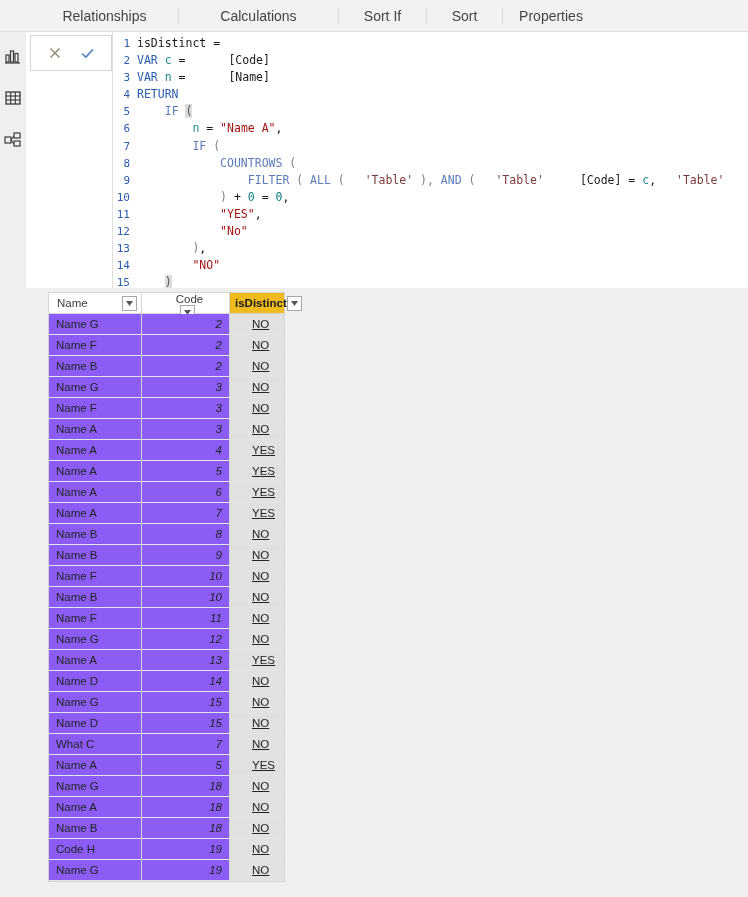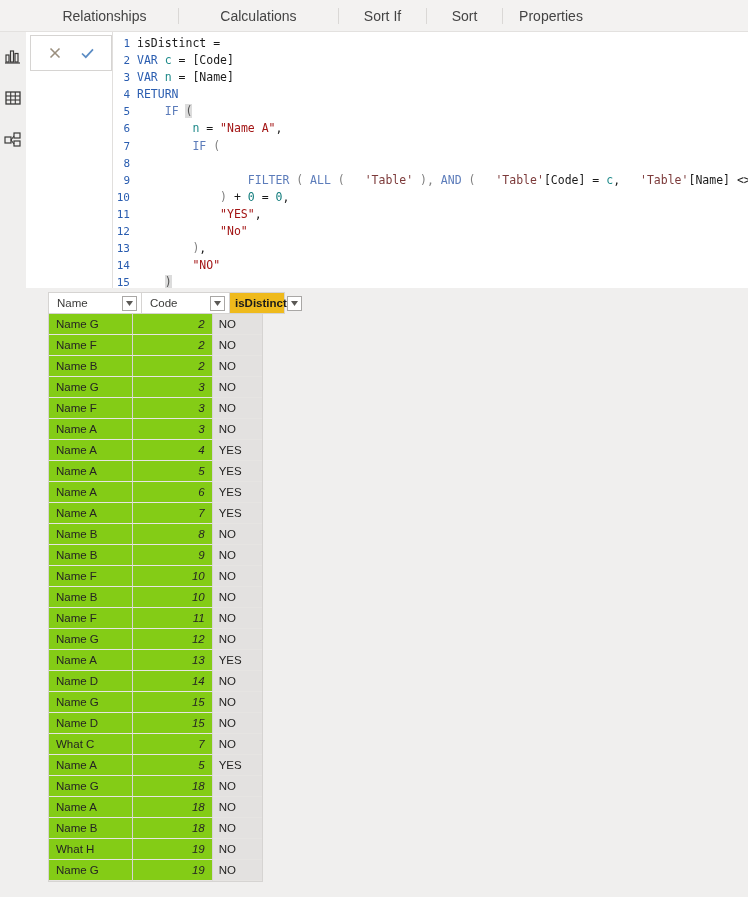--- a/index.html
+++ b/index.html
@@ -85,34 +85,34 @@
   }
   .code-text { color: #1A1A1A; }
 
   
   .kw    { color: #2A5DB0; }
   .fn    { color: #5C7CBA; }
   .str   { color: #A31515; }
   .num   { color: #0F7B7B; }
   .brk   { color: #808080; }
   .var   { color: #1F8A8A; }
-  .col   { color: #1A1A1A; }
+  .col   { color: #1A1A1A; margin-left: 36px; }
   .tbl   { color: #7C3A3A; margin-left: 13px; }
   .cursor-brk { color: #555; background: #DCDCDC; }
 
   
   .grid-area {
     position: absolute; left: 0; top: 256px;
     width: 722px; height: 609px;
     background: #F0EFEE;
   }
   .grid {
     position: absolute; left: 22px; top: 26px;
-    width: 215px;
-    background: #84cc16;
+    width: 237px;
+    background: #8b5cf6;
     border: 1px solid #D6D4D2;
     border-top: none;
   }
   .grid-header {
     display: flex; height: 22px;
     position: absolute; left: 22px; top: 4px;
     width: 237px;
     background: #FFFFFF;
     border: 1px solid #D6D4D2;
   }
@@ -120,21 +120,21 @@
     display: flex; align-items: center;
     height: 20px;
     font-size: 11.5px; color: #3B3A39;
     border-right: 1px solid #D6D4D2;
     padding-left: 8px;
     position: relative;
   }
   .hcell:last-child { border-right: none; }
   .hcell.gold { background: #EFBA1C; color: #1A1A1A; font-weight: bold; }
   .hc-name { width: 93px; }
-  .hc-code { width: 88px; }
+  .hc-code { width: 88px; flex-direction: column; }
   .hc-dist { width: 54px; padding-left: 5px; }
   .hcell .label { flex: 1; }
   .filter-btn {
     width: 15px; height: 15px;
     border: 1px solid #A9A7A5;
     background: #FFFFFF;
     display: flex; align-items: center; justify-content: center;
     margin-right: 4px;
     flex: none;
   }
@@ -144,21 +144,21 @@
     height: 21px;
     display: flex; align-items: center;
     font-size: 11.5px; color: #252423;
     border-right: 1px solid #D6D4D2;
     border-bottom: 1px solid #E6E4E2;
     padding: 0 7px;
     overflow: hidden; white-space: nowrap;
   }
   .c-name { width: 93px; }
   .c-code { width: 88px; justify-content: flex-end; font-style: italic; }
-  .c-dist { width: 54px; background: #E3E1E0; border-right: none; padding-left: 6px; }
+  .c-dist { width: 54px; background: #E3E1E0; border-right: none; padding-left: 22px; text-decoration: underline; }
 
   svg { display: block; }
 </style>
 </head>
 <body>
 
 <div class="ribbon" id="ribbon">
     <div class="ribbon-group" style="width: 148px;">Relationships</div>
     <div class="ribbon-group" style="width: 160px;">Calculations</div>
     <div class="ribbon-group" style="width: 88px;">Sort If</div>
@@ -214,21 +214,21 @@
         </div>
       </div>
       <div class="editor" id="editor">
           <div class="code-line"><span class="ln">1</span><span><span class="code-text">isDistinct </span><span class="code-text">=</span></span></div>
           <div class="code-line"><span class="ln">2</span><span><span class="kw">VAR </span><span class="var">c</span><span class="code-text"> = </span><span class="col">[Code]</span></span></div>
           <div class="code-line"><span class="ln">3</span><span><span class="kw">VAR </span><span class="var">n</span><span class="code-text"> = </span><span class="col">[Name]</span></span></div>
           <div class="code-line"><span class="ln">4</span><span><span class="kw">RETURN</span></span></div>
           <div class="code-line"><span class="ln">5</span><span><span class="code-text">    </span><span class="fn">IF </span><span class="cursor-brk">(</span></span></div>
           <div class="code-line"><span class="ln">6</span><span><span class="code-text">        </span><span class="var">n</span><span class="code-text"> = </span><span class="str">"Name A"</span><span class="code-text">,</span></span></div>
           <div class="code-line"><span class="ln">7</span><span><span class="code-text">        </span><span class="fn">IF </span><span class="brk">(</span></span></div>
-          <div class="code-line"><span class="ln">8</span></div>
+          <div class="code-line"><span class="ln">8</span><span><span class="code-text">            </span><span class="fn">COUNTROWS </span><span class="brk">(</span></span></div>
           <div class="code-line"><span class="ln">9</span><span><span class="code-text">                </span><span class="fn">FILTER </span><span class="brk">( </span><span class="fn">ALL </span><span class="brk">( </span><span class="tbl">'Table'</span><span class="brk"> ), </span><span class="fn">AND </span><span class="brk">( </span><span class="tbl">'Table'</span><span class="col">[Code]</span><span class="code-text"> = </span><span class="var">c</span><span class="code-text">, </span><span class="tbl">'Table'</span><span class="col">[Name]</span><span class="code-text"> &lt;&gt; </span><span class="var">n</span><span class="brk"> ) )</span></span></div>
           <div class="code-line"><span class="ln">10</span><span><span class="code-text">            </span><span class="brk">)</span><span class="code-text"> + </span><span class="num">0</span><span class="code-text"> = </span><span class="num">0</span><span class="code-text">,</span></span></div>
           <div class="code-line"><span class="ln">11</span><span><span class="code-text">            </span><span class="str">"YES"</span><span class="code-text">,</span></span></div>
           <div class="code-line"><span class="ln">12</span><span><span class="code-text">            </span><span class="str">"No"</span></span></div>
           <div class="code-line"><span class="ln">13</span><span><span class="code-text">        </span><span class="brk">)</span><span class="code-text">,</span></span></div>
           <div class="code-line"><span class="ln">14</span><span><span class="code-text">        </span><span class="str">"NO"</span></span></div>
           <div class="code-line"><span class="ln">15</span><span><span class="code-text">    </span><span class="cursor-brk">)</span></span></div>
         </div>
     </div>
 
@@ -381,21 +381,21 @@
             <div class="cell c-name">Name A</div>
             <div class="cell c-code">18</div>
             <div class="cell c-dist">NO</div>
           </div>
           <div class="row">
             <div class="cell c-name">Name B</div>
             <div class="cell c-code">18</div>
             <div class="cell c-dist">NO</div>
           </div>
           <div class="row">
-            <div class="cell c-name">What H</div>
+            <div class="cell c-name">Code H</div>
             <div class="cell c-code">19</div>
             <div class="cell c-dist">NO</div>
           </div>
           <div class="row">
             <div class="cell c-name">Name G</div>
             <div class="cell c-code">19</div>
             <div class="cell c-dist">NO</div>
           </div>
         </div>
 

